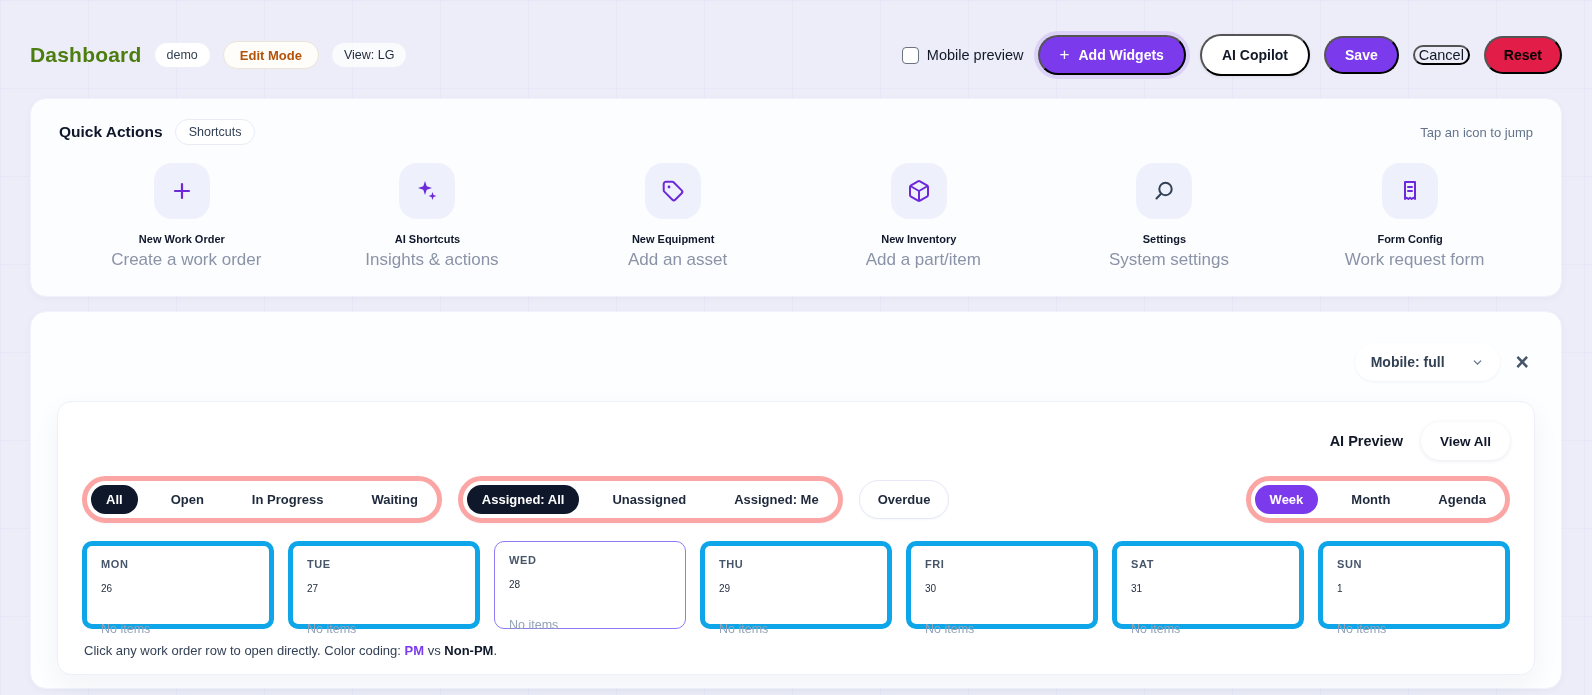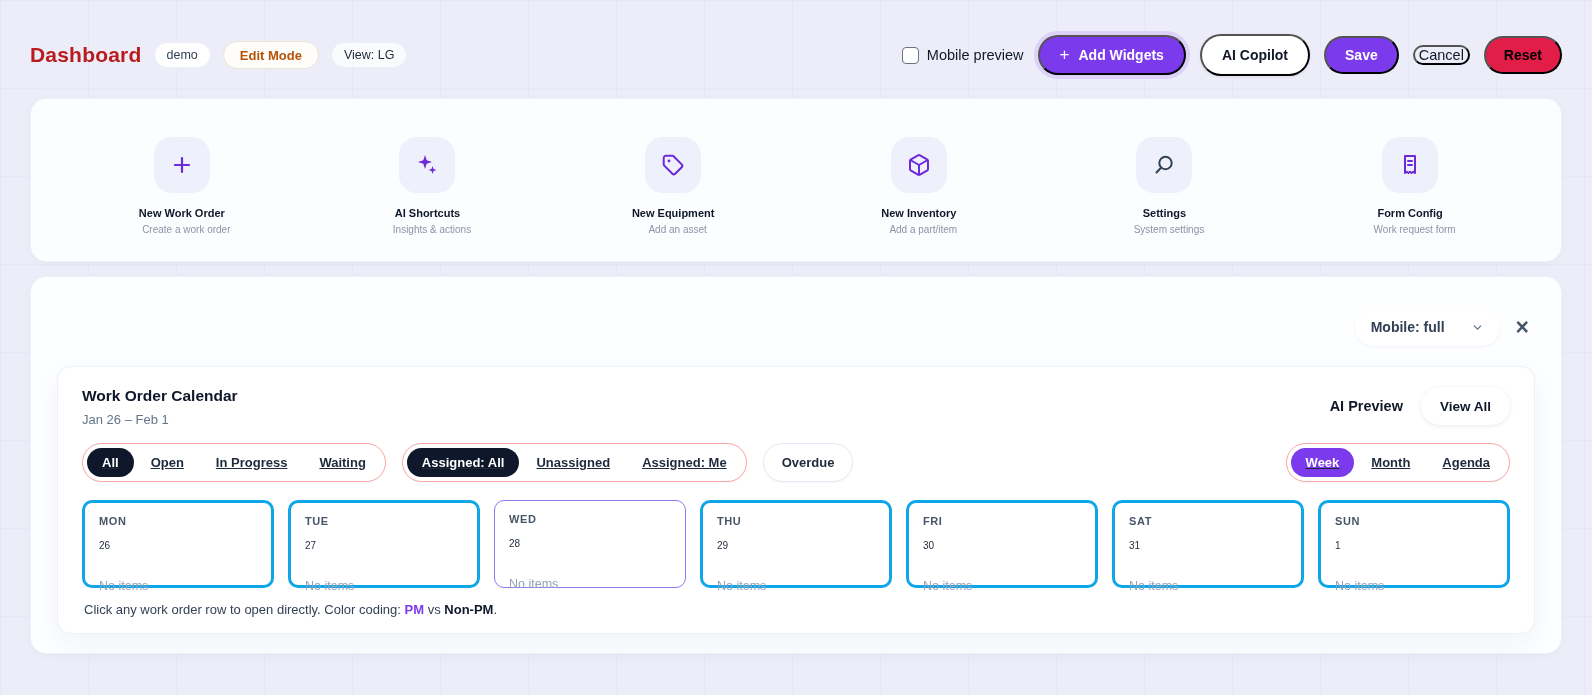--- a/index.html
+++ b/index.html
@@ -11,21 +11,21 @@
     background-image:
       linear-gradient(rgba(99,102,241,0.045) 1px, transparent 1px),
       linear-gradient(90deg, rgba(99,102,241,0.045) 1px, transparent 1px);
     background-size:88px 88px;
     overflow:hidden;
   }
   .page { width:1592px; height:695px; padding:0 30px; }
 
   
   .topbar { display:flex; align-items:center; padding-top:34px; }
-  .title { font-size:21px; font-weight:700; color:#b91c1c; letter-spacing:.2px; }
+  .title { font-size:21px; font-weight:700; color:#4d7c0f; letter-spacing:.2px; }
   .badge { display:inline-flex; align-items:center; height:26px; padding:0 12px;
            border-radius:999px; font-size:12.5px; background:#fff; color:#334155;
            border:1px solid #eceef8; margin-left:12px; }
   .badge.edit { color:#b45309; font-weight:700; background:#fffdfa; border-color:#ece4d6; height:28px; padding:0 16px; font-size:13px;}
   .badge.view { background:rgba(255,255,255,.75); color:#1e293b; }
   .topbar-right { margin-left:auto; display:flex; align-items:center; gap:14px; }
   .chk-row { display:flex; align-items:center; gap:8px; font-size:14.5px; color:#111827; }
   .checkbox { width:17px; height:17px; border:1.6px solid #6b7280; border-radius:4px; background:#fff; }
   .btn { display:inline-flex; align-items:center; justify-content:center; border-radius:22px;
          font-size:14px; font-weight:700; cursor:default; white-space:nowrap; }
@@ -49,21 +49,21 @@
   .qa-badge { margin-left:12px; height:26px; display:inline-flex; align-items:center;
               padding:0 13px; background:#fff; border:1px solid #e9ebf6; border-radius:999px;
               font-size:12.5px; color:#334155; }
   .qa-hint { margin-left:auto; font-size:13px; color:#64748b; }
   .qa-items { display:flex; justify-content:space-around; margin-top:18px; }
   .qa-item { display:flex; flex-direction:column; align-items:center; width:200px; }
   .qa-tile { width:56px; height:56px; border-radius:18px; background:#eef0fc;
              display:flex; align-items:center; justify-content:center; color:#6d28d9; }
   .qa-tile.dark { color:#334155; }
   .qa-label { margin-top:14px; font-size:11px; font-weight:700; color:#0f172a; }
-  .qa-sub { margin-top:5px; font-size:10px; color:#8b93a7;margin-left:9px; }
+  .qa-sub { margin-top:5px; font-size:17px; color:#8b93a7;margin-left:9px; }
 
   
   .cal { margin-top:14px; padding:18px 26px 14px; height:378px; background:#fdfeff; }
   .cal-head { display:flex; align-items:center; }
   .cal-title { font-size:16px; font-weight:700; color:#0f172a; padding-left:4px; }
   .cal-tools { margin-left:auto; display:flex; align-items:center; gap:10px; }
   .tool-gear { width:46px; height:40px; border-radius:20px; background:#fff;
                box-shadow:0 1px 3px rgba(30,41,90,.07); display:flex; align-items:center;
                justify-content:center; font-size:18px; color:#c3c7d8; }
   .tool-arrow { font-size:15px; color:#64748b; padding:0 8px; background:none; border:none; }
@@ -83,30 +83,30 @@
         box-shadow:0 10px 28px rgba(30,41,90,.05); padding:20px 24px 16px; }
   .wo-head { display:flex; align-items:flex-start; }
   .wo-title { font-size:15.5px; font-weight:700; color:#0f172a; }
   .wo-date { margin-top:7px; font-size:13px; color:#64748b; }
   .wo-head-right { margin-left:auto; display:flex; align-items:center; gap:18px;justify-content:space-between; }
   .ai-preview { font-size:14.5px; font-weight:600; color:#111827; }
   .view-all { height:38px; padding:0 19px; display:flex; align-items:center; background:#fff;
               border-radius:19px; box-shadow:0 1px 4px rgba(30,41,90,.1); font-size:13.5px;
               font-weight:700; color:#0f172a; }
   .filters { display:flex; align-items:center; margin-top:16px; gap:16px; }
-  .chip-group { display:flex; align-items:center; background:#fff; border:1px solid #fca5a5;
-                border-radius:999px; padding:4px; box-shadow:0 1px 2px rgba(30,41,90,.04); gap:2px;text-decoration:underline; }
+  .chip-group { display:flex; align-items:center; background:#fff; border:5px solid #fca5a5;
+                border-radius:999px; padding:4px; box-shadow:0 1px 2px rgba(30,41,90,.04); gap:18px; }
   .chip { font-size:13px; font-weight:600; color:#1e293b; padding:7px 15px; border-radius:999px; }
   .chip.dark { background:#0f172a; color:#fff; font-weight:700; }
   .chip.purple { background:#7c3aed; color:#fff; font-weight:700; }
   .chip.single { background:#fff; border:1px solid #e6e9f5; padding:11px 18px;
                  box-shadow:0 1px 2px rgba(30,41,90,.04); }
   .filters-right { margin-left:auto; }
   .days { display:grid; grid-template-columns:repeat(7,1fr); gap:14px; margin-top:18px; }
-  .day { background:#fff; border:3px solid #0ea5e9; border-radius:10px; padding:12px 14px; height:88px; }
+  .day { background:#fff; border:5px solid #0ea5e9; border-radius:10px; padding:12px 14px; height:88px; }
   .day.today { border:1.6px solid #8b7cf6; }
   .day-dow { font-size:11px; letter-spacing:.6px; color:#475569; font-weight:600; }
   .day-num { font-size:10px; font-weight:400; color:#1e293b; margin-top:13px; }
   .day-empty { font-size:12.5px; color:#94a3b8; margin-top:28px; }
   .footnote { margin-top:14px; font-size:13px; color:#334155; padding-left:2px; }
   .footnote .pm { color:#7c3aed; font-weight:700; }
   .footnote .nonpm { color:#0f172a; font-weight:700; }
   svg { display:block; }
 </style>
 </head>
@@ -130,20 +130,25 @@
         <span>Add Widgets</span>
       </button>
       <button class="btn btn-copilot">AI Copilot</button>
       <button class="btn btn-save">Save</button>
       <button class="btn btn-cancel">Cancel</button>
       <button class="btn btn-reset">Reset</button>
     </div>
   </div>
 
   <div class="panel qa">
+    <div class="qa-head">
+      <div class="qa-title">Quick Actions</div>
+      <span class="qa-badge">Shortcuts</span>
+      <span class="qa-hint">Tap an icon to jump</span>
+    </div>
     <div class="qa-items">
 
       <div class="qa-item">
         <div class="qa-tile">
           <svg width="24" height="24" viewBox="0 0 24 24" fill="none" stroke="currentColor" stroke-width="2.2" stroke-linecap="round">
               <path d="M12 5v14M5 12h14"></path>
             </svg>
         </div>
         <div class="qa-label">New Work Order</div>
         <div class="qa-sub">Create a work order</div>
@@ -218,24 +223,20 @@
             <path d="m6 9 6 6 6-6"></path>
           </svg>
       </div>
       <span class="xclose">
         <span>×</span>
       </span>
     </div>
 
     <div class="wo">
       <div class="wo-head">
-        <div>
-          <div class="wo-title">Work Order Calendar</div>
-          <div class="wo-date">Jan 26 – Feb 1</div>
-        </div>
         <div class="wo-head-right">
           <span class="ai-preview">AI Preview</span>
           <span class="view-all">View All</span>
         </div>
       </div>
 
       <div class="filters">
         <div class="chip-group">
           <span class="chip dark">All</span>
           <span class="chip">Open</span>

